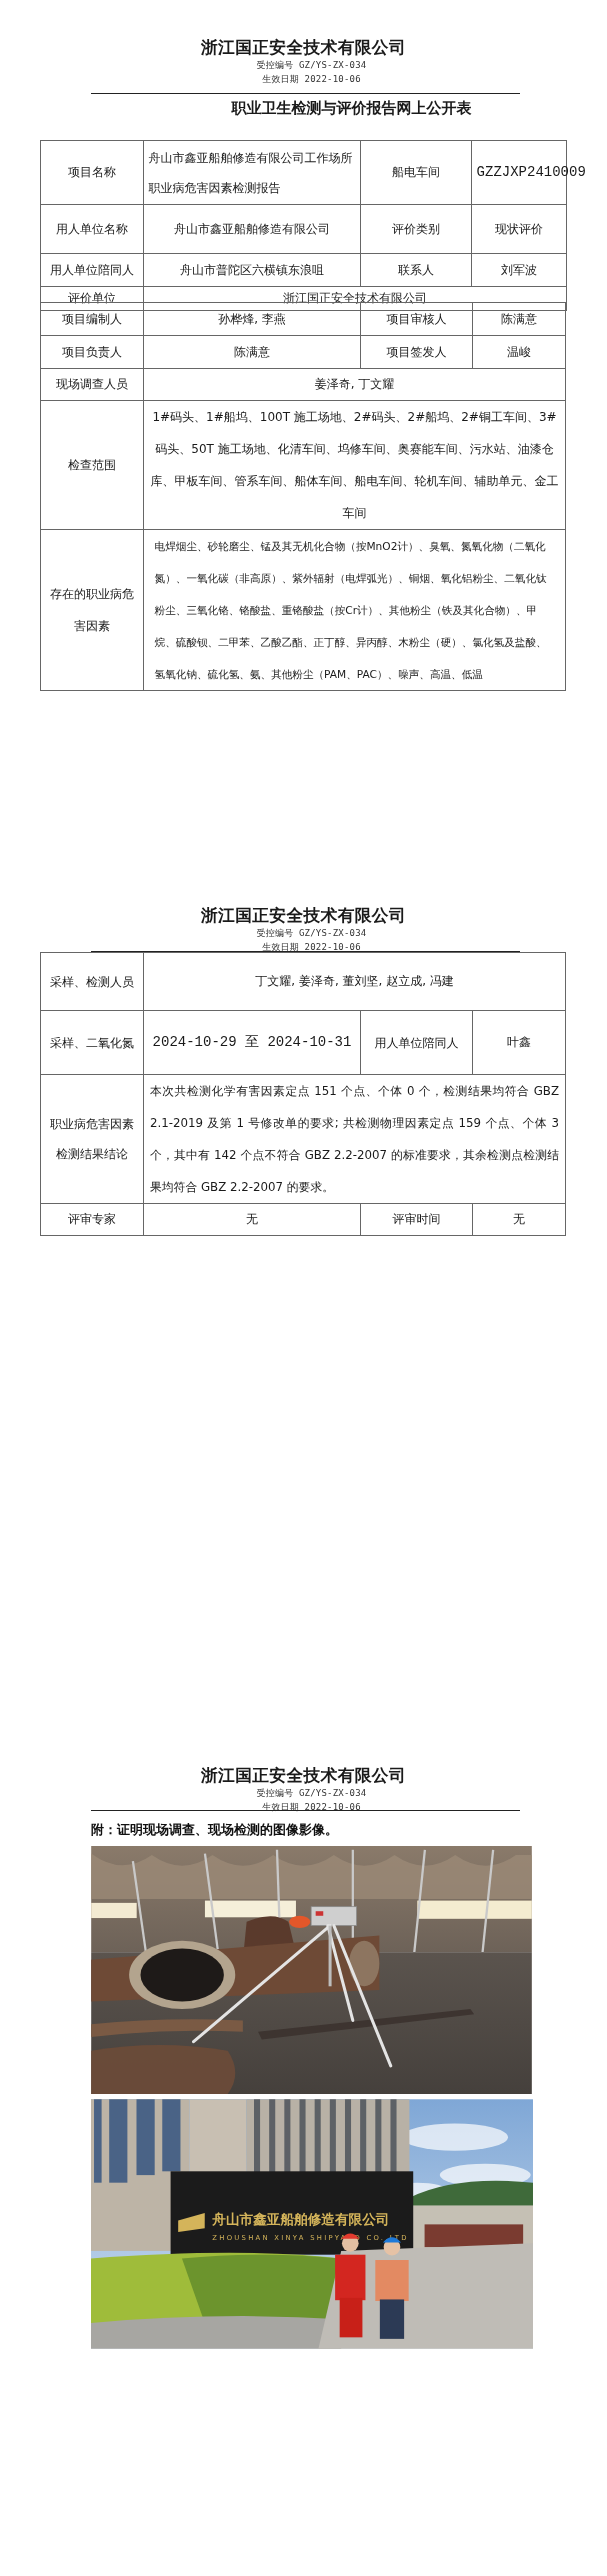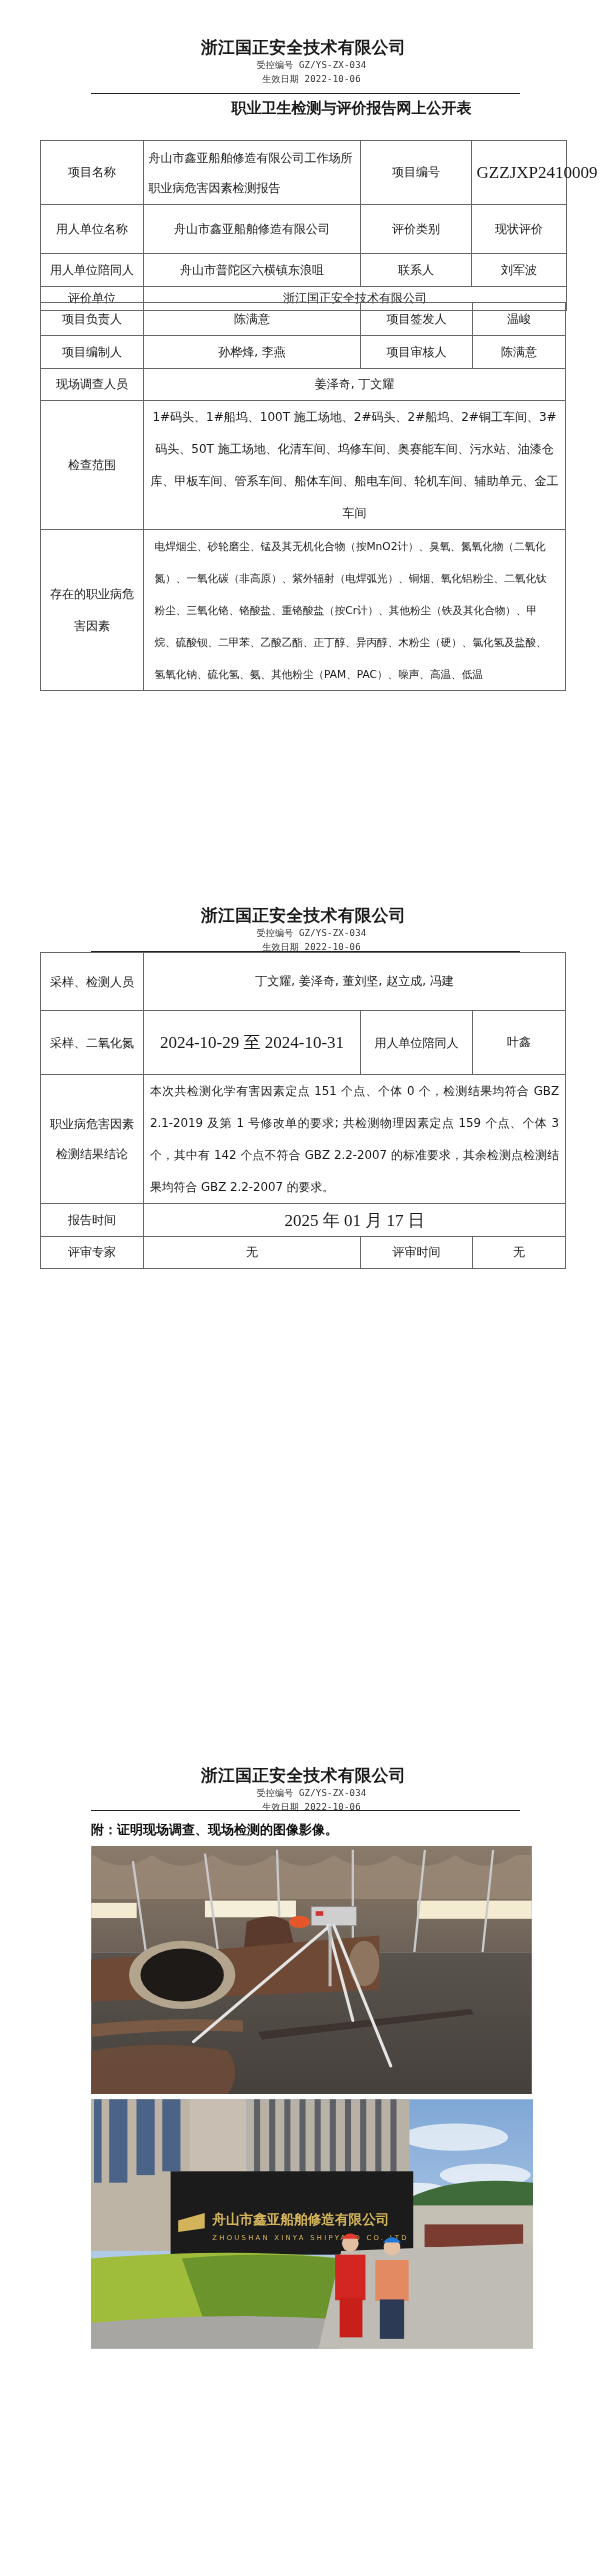--- a/index.html
+++ b/index.html
@@ -24,21 +24,21 @@
     font-size: 15px; font-weight: bold; color: #1a1a1a; padding-left: 48px;
   }
   table.grid {
     position: absolute; border-collapse: collapse; table-layout: fixed;
     font-family: "DejaVu Sans", "Liberation Sans", sans-serif; font-size: 12px; color: #1a1a1a;
   }
   table.grid td {
     border: 1.1px solid #666; text-align: center; vertical-align: middle;
     padding: 0 4.6px; line-height: 23px;
   }
-  table.grid td.mono { font-family: Liberation Serif, serif; font-size: 17px; }
+  table.grid td.mono { font-family: Liberation Mono, monospace; font-size: 14px; }
   td.left { text-align: left !important; }
   td.scope { line-height: 32px !important; text-align: justify; text-align-last: center; font-size: 12px; }
   td.hazards { line-height: 32px !important; text-align: left !important; font-size: 10.6px; padding: 0 10.6px !important; }
   td.conclusion { line-height: 32px !important; text-align: justify !important; font-size: 11.8px; padding: 0 6px !important; }
   .annex {
     position: absolute; left: 91px; top: 1874px;
     font-family: "DejaVu Sans", "Liberation Sans", sans-serif; font-size: 13px; font-weight: bold; color: #111;
   }
   .photo { position: absolute; overflow: hidden; }
 </style>
@@ -57,21 +57,21 @@
   <colgroup>
     <col style="width:103px">
       <col style="width:217px">
       <col style="width:111px">
       <col style="width:95px">
   </colgroup>
   <tbody>
       <tr style="height:64px">
     <td>项目名称</td>
     <td class="left" style="line-height:30px;">舟山市鑫亚船舶修造有限公司工作场所职业病危害因素检测报告</td>
-    <td>项目编号</td>
+    <td>船电车间</td>
     <td class="mono">GZZJXP2410009</td>
   </tr>
   <tr style="height:49px">
     <td>用人单位名称</td>
     <td>舟山市鑫亚船舶修造有限公司</td>
     <td>评价类别</td>
     <td>现状评价</td>
   </tr>
   <tr style="height:33px">
     <td>用人单位陪同人</td>
@@ -88,30 +88,30 @@
 
 <table class="grid" style="left:40px; top:302px; width:526px;">
   <colgroup>
     <col style="width:103px">
       <col style="width:217px">
       <col style="width:112px">
       <col style="width:93px">
   </colgroup>
   <tbody>
       <tr style="height:33px">
+    <td>项目编制人</td>
+    <td>孙桦烽, 李燕</td>
+    <td>项目审核人</td>
+    <td>陈满意</td>
+  </tr>
+  <tr style="height:33px">
     <td>项目负责人</td>
     <td>陈满意</td>
     <td>项目签发人</td>
     <td>温峻</td>
-  </tr>
-  <tr style="height:33px">
-    <td>项目编制人</td>
-    <td>孙桦烽, 李燕</td>
-    <td>项目审核人</td>
-    <td>陈满意</td>
   </tr>
   <tr style="height:32px">
     <td>现场调查人员</td>
     <td colspan="3">姜泽奇, 丁文耀</td>
   </tr>
   <tr style="height:123px">
     <td>检查范围</td>
     <td colspan="3" class="scope">1#码头、1#船坞、100T 施工场地、2#码头、2#船坞、2#铜工车间、3#码头、50T 施工场地、化清车间、坞修车间、奥赛能车间、污水站、油漆仓库、甲板车间、管系车间、船体车间、船电车间、轮机车间、辅助单元、金工车间</td>
   </tr>
   <tr style="height:156px">
@@ -142,24 +142,20 @@
   </tr>
   <tr style="height:64px">
     <td style="line-height:30px;">采样、二氧化氮</td>
     <td class="mono">2024-10-29 至 2024-10-31</td>
     <td style="line-height:30px;">用人单位陪同人</td>
     <td>叶鑫</td>
   </tr>
   <tr style="height:126px">
     <td style="line-height:30px;">职业病危害因素检测结果结论</td>
     <td colspan="3" class="conclusion">本次共检测化学有害因素定点 151 个点、个体 0 个，检测结果均符合 GBZ 2.1-2019 及第 1 号修改单的要求; 共检测物理因素定点 159 个点、个体 3 个，其中有 142 个点不符合 GBZ 2.2-2007 的标准要求，其余检测点检测结果均符合 GBZ 2.2-2007 的要求。</td>
-  </tr>
-  <tr style="height:33px">
-    <td>报告时间</td>
-    <td colspan="3" class="mono">2025 年 01 月 17 日</td>
   </tr>
   <tr style="height:32px">
     <td>评审专家</td>
     <td>无</td>
     <td>评审时间</td>
     <td>无</td>
   </tr>
 </tbody>
   </table>
 

